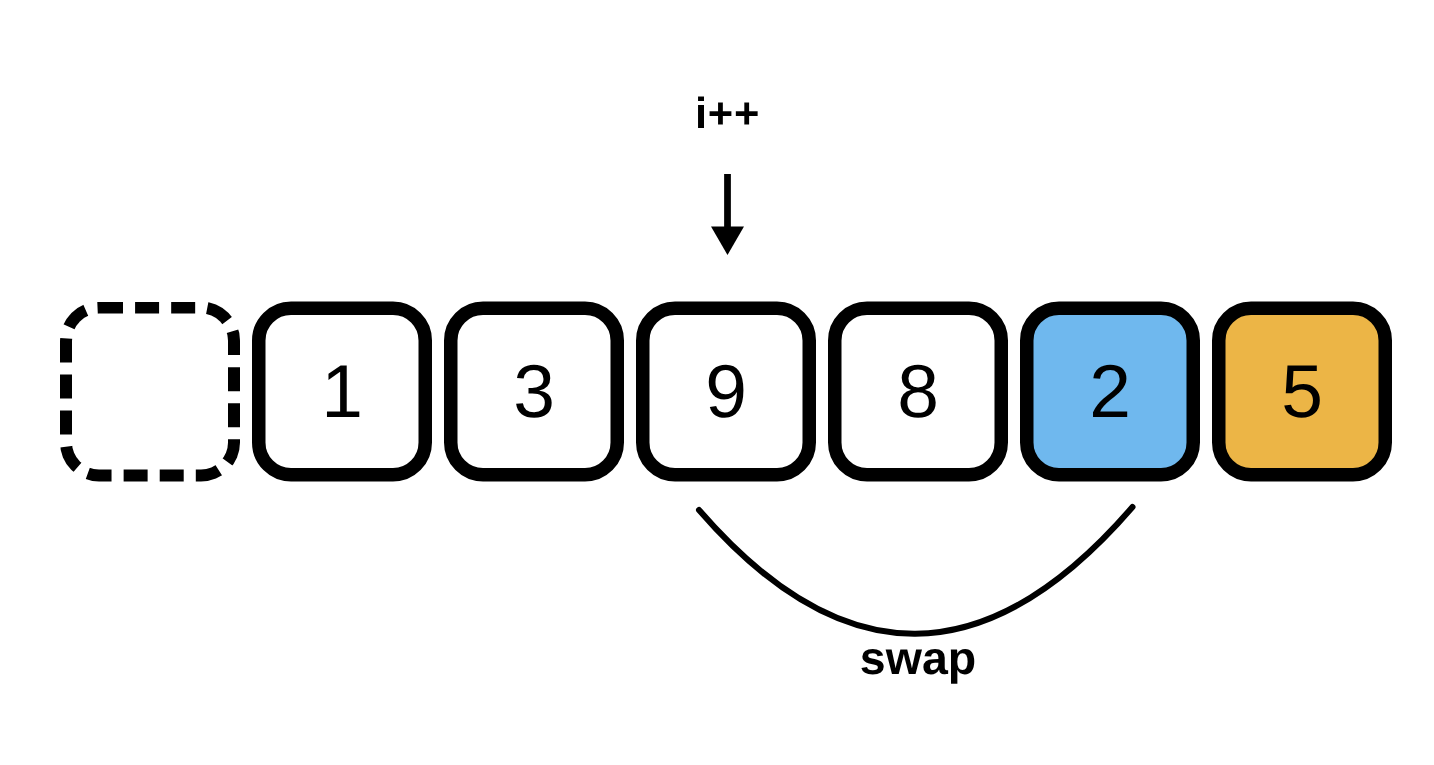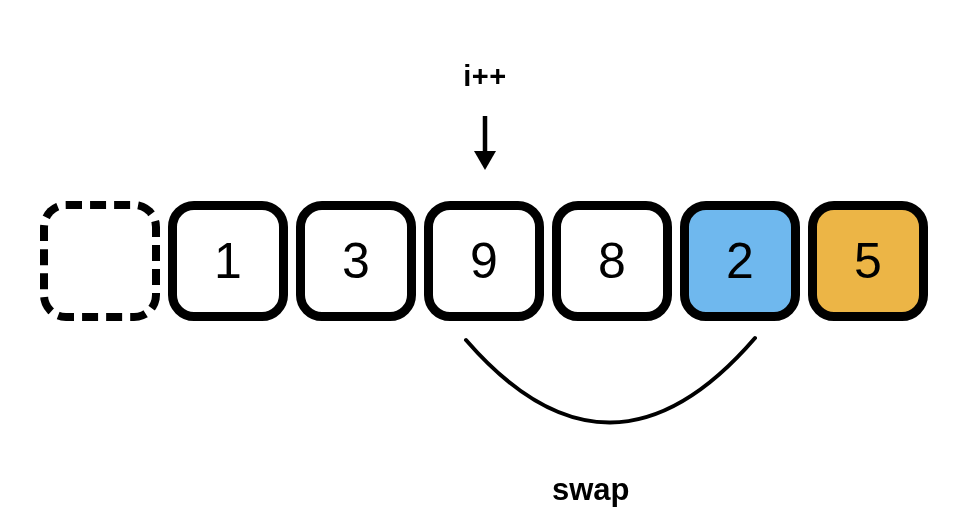--- a/index.html
+++ b/index.html
@@ -55,22 +55,23 @@
     font-weight: 400;
     line-height: 1;
   }
   .cell.dashed {
     border: 8px dashed #000000;
     background: transparent;
   }
   .swap-label {
     position: absolute;
     left: 552px;
-    top: 472px;
+    top: 421px;
     width: 120px;
+    text-align: center;
     font-size: 31px;
     font-weight: 700;
   }
 </style>
 </head>
 <body>
 
 <div class="canvas">
 
   <div class="pointer-label">i++</div>

